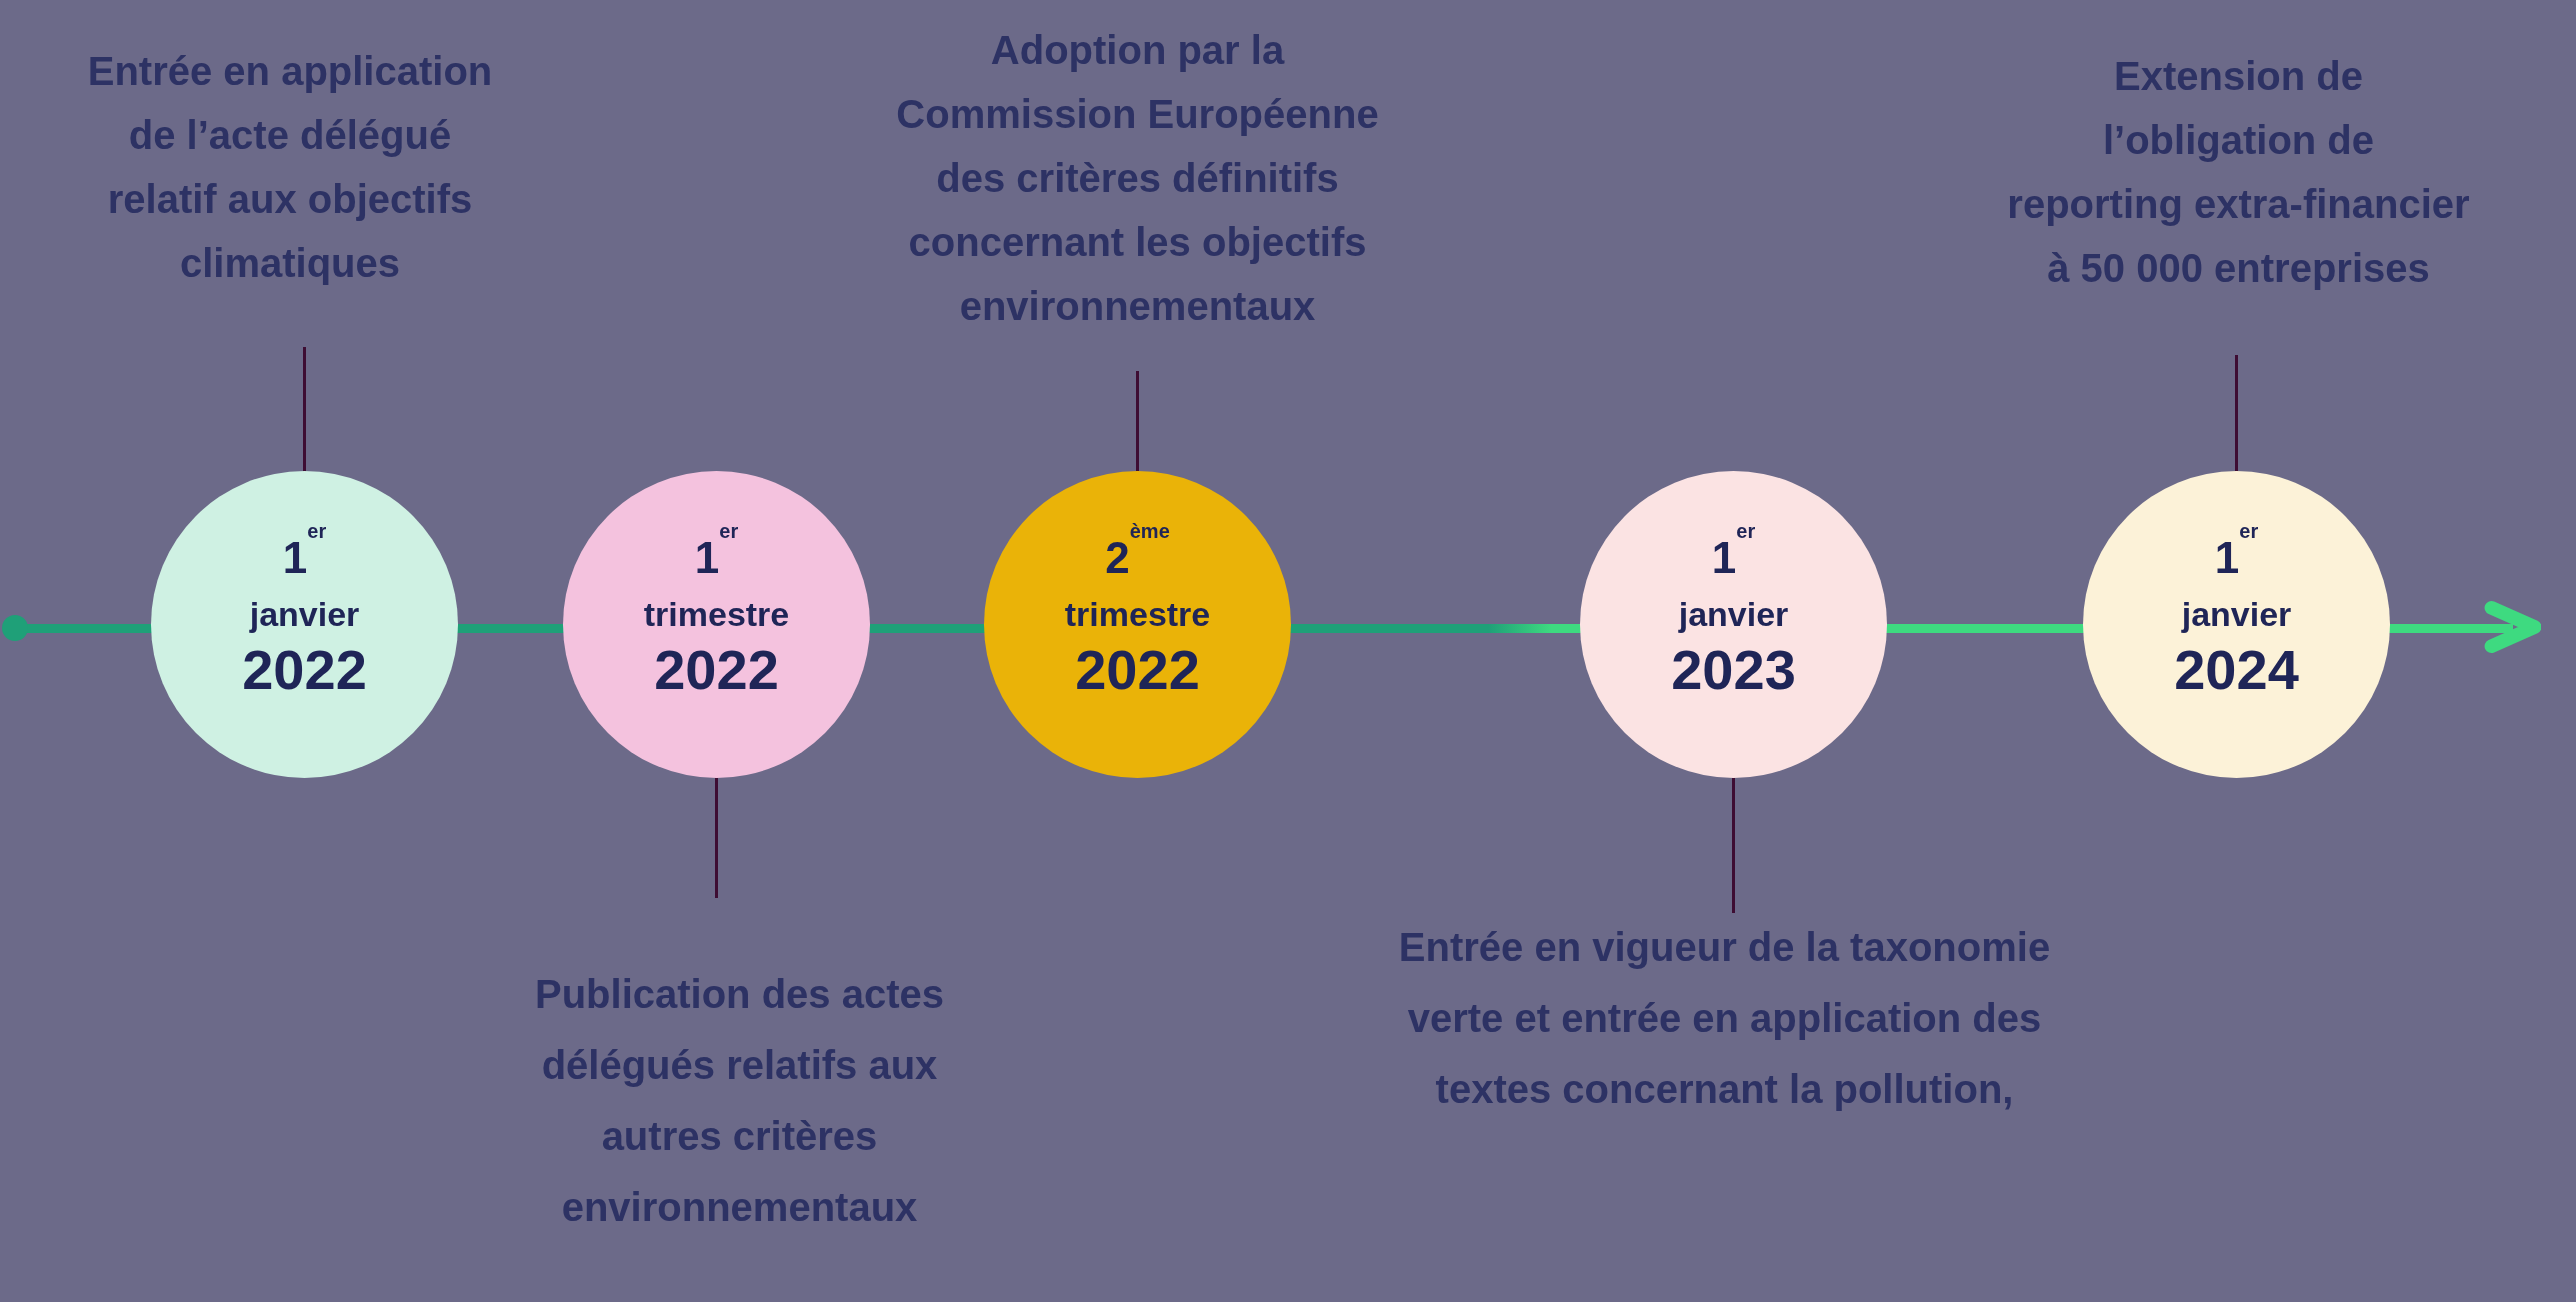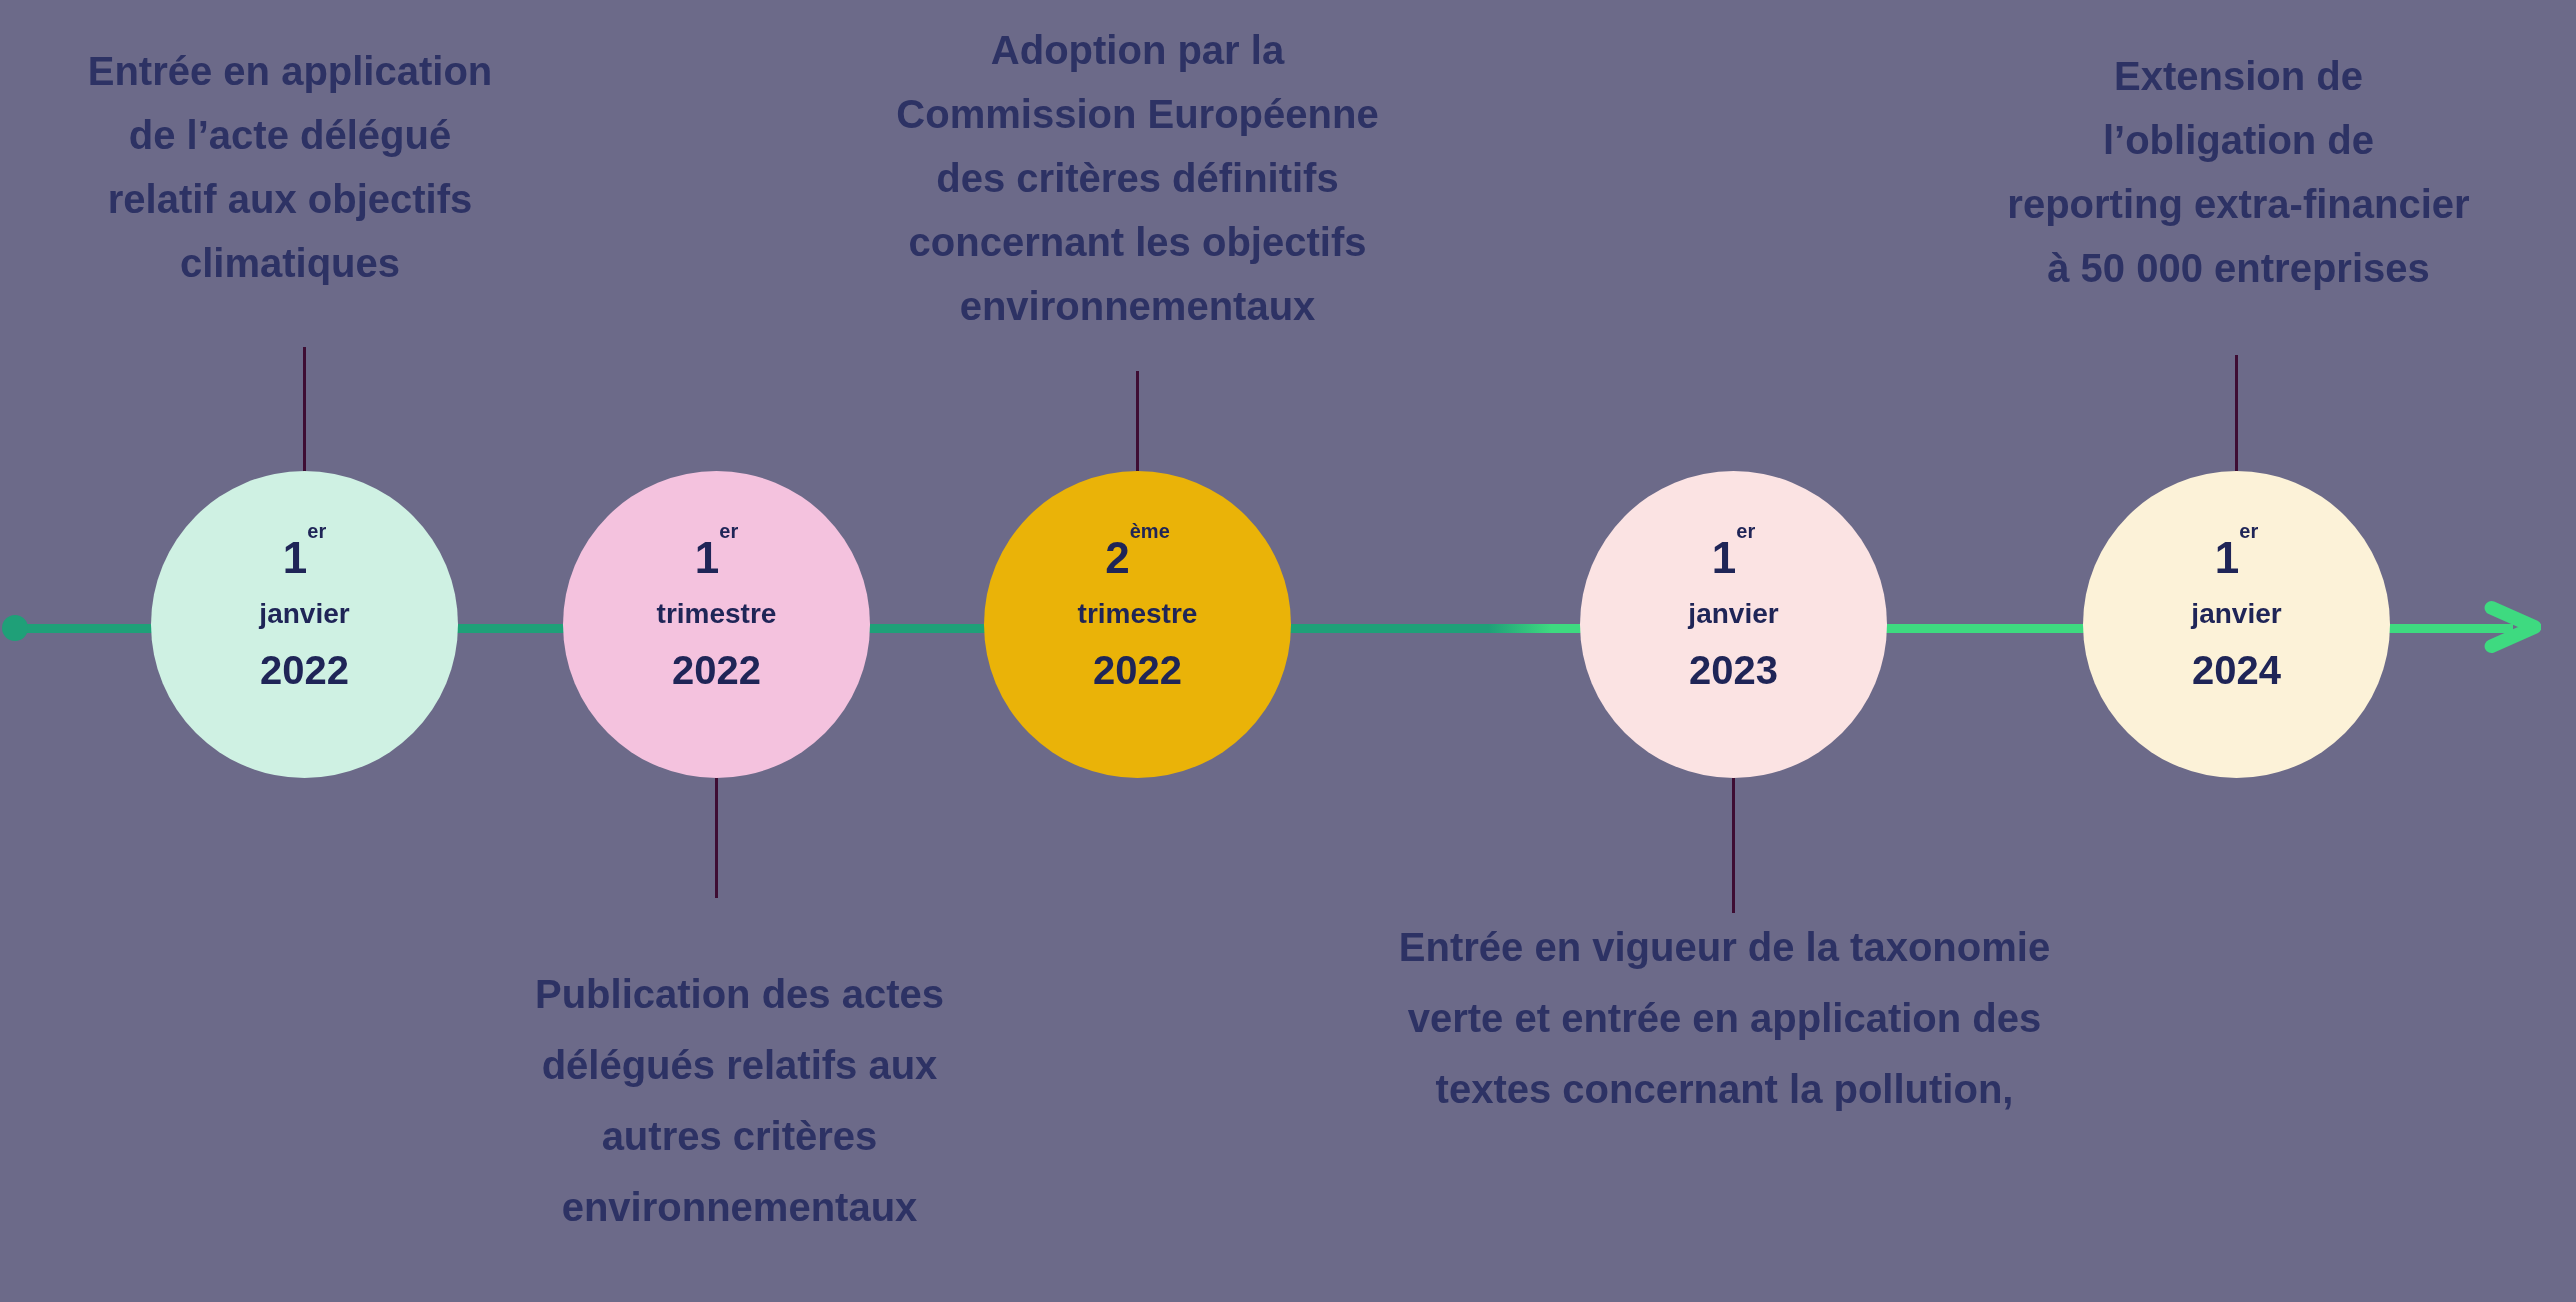--- a/index.html
+++ b/index.html
@@ -64,22 +64,22 @@
     z-index: 3;
   }
   .event-circle .day   { font-size: 44px; line-height: 46px; }
   .event-circle .day sup {
     font-size: 20px;
     vertical-align: top;
     position: relative;
     top: -3.7px;
     line-height: 0;
   }
-  .event-circle .month { font-size: 28px; line-height: 46px; }
-  .event-circle .year  { font-size: 40px; line-height: 46px; }
+  .event-circle .month { font-size: 34px; line-height: 46px; }
+  .event-circle .year  { font-size: 56px; line-height: 46px; }
   .c1 { left: 151px; }
   .c2 { left: 563px; }
   .c3 { left: 984px; }
   .c4 { left: 1580px; }
   .c5 { left: 2083px; }
 
   
   .connector {
     position: absolute;
     width: 2.5px;

